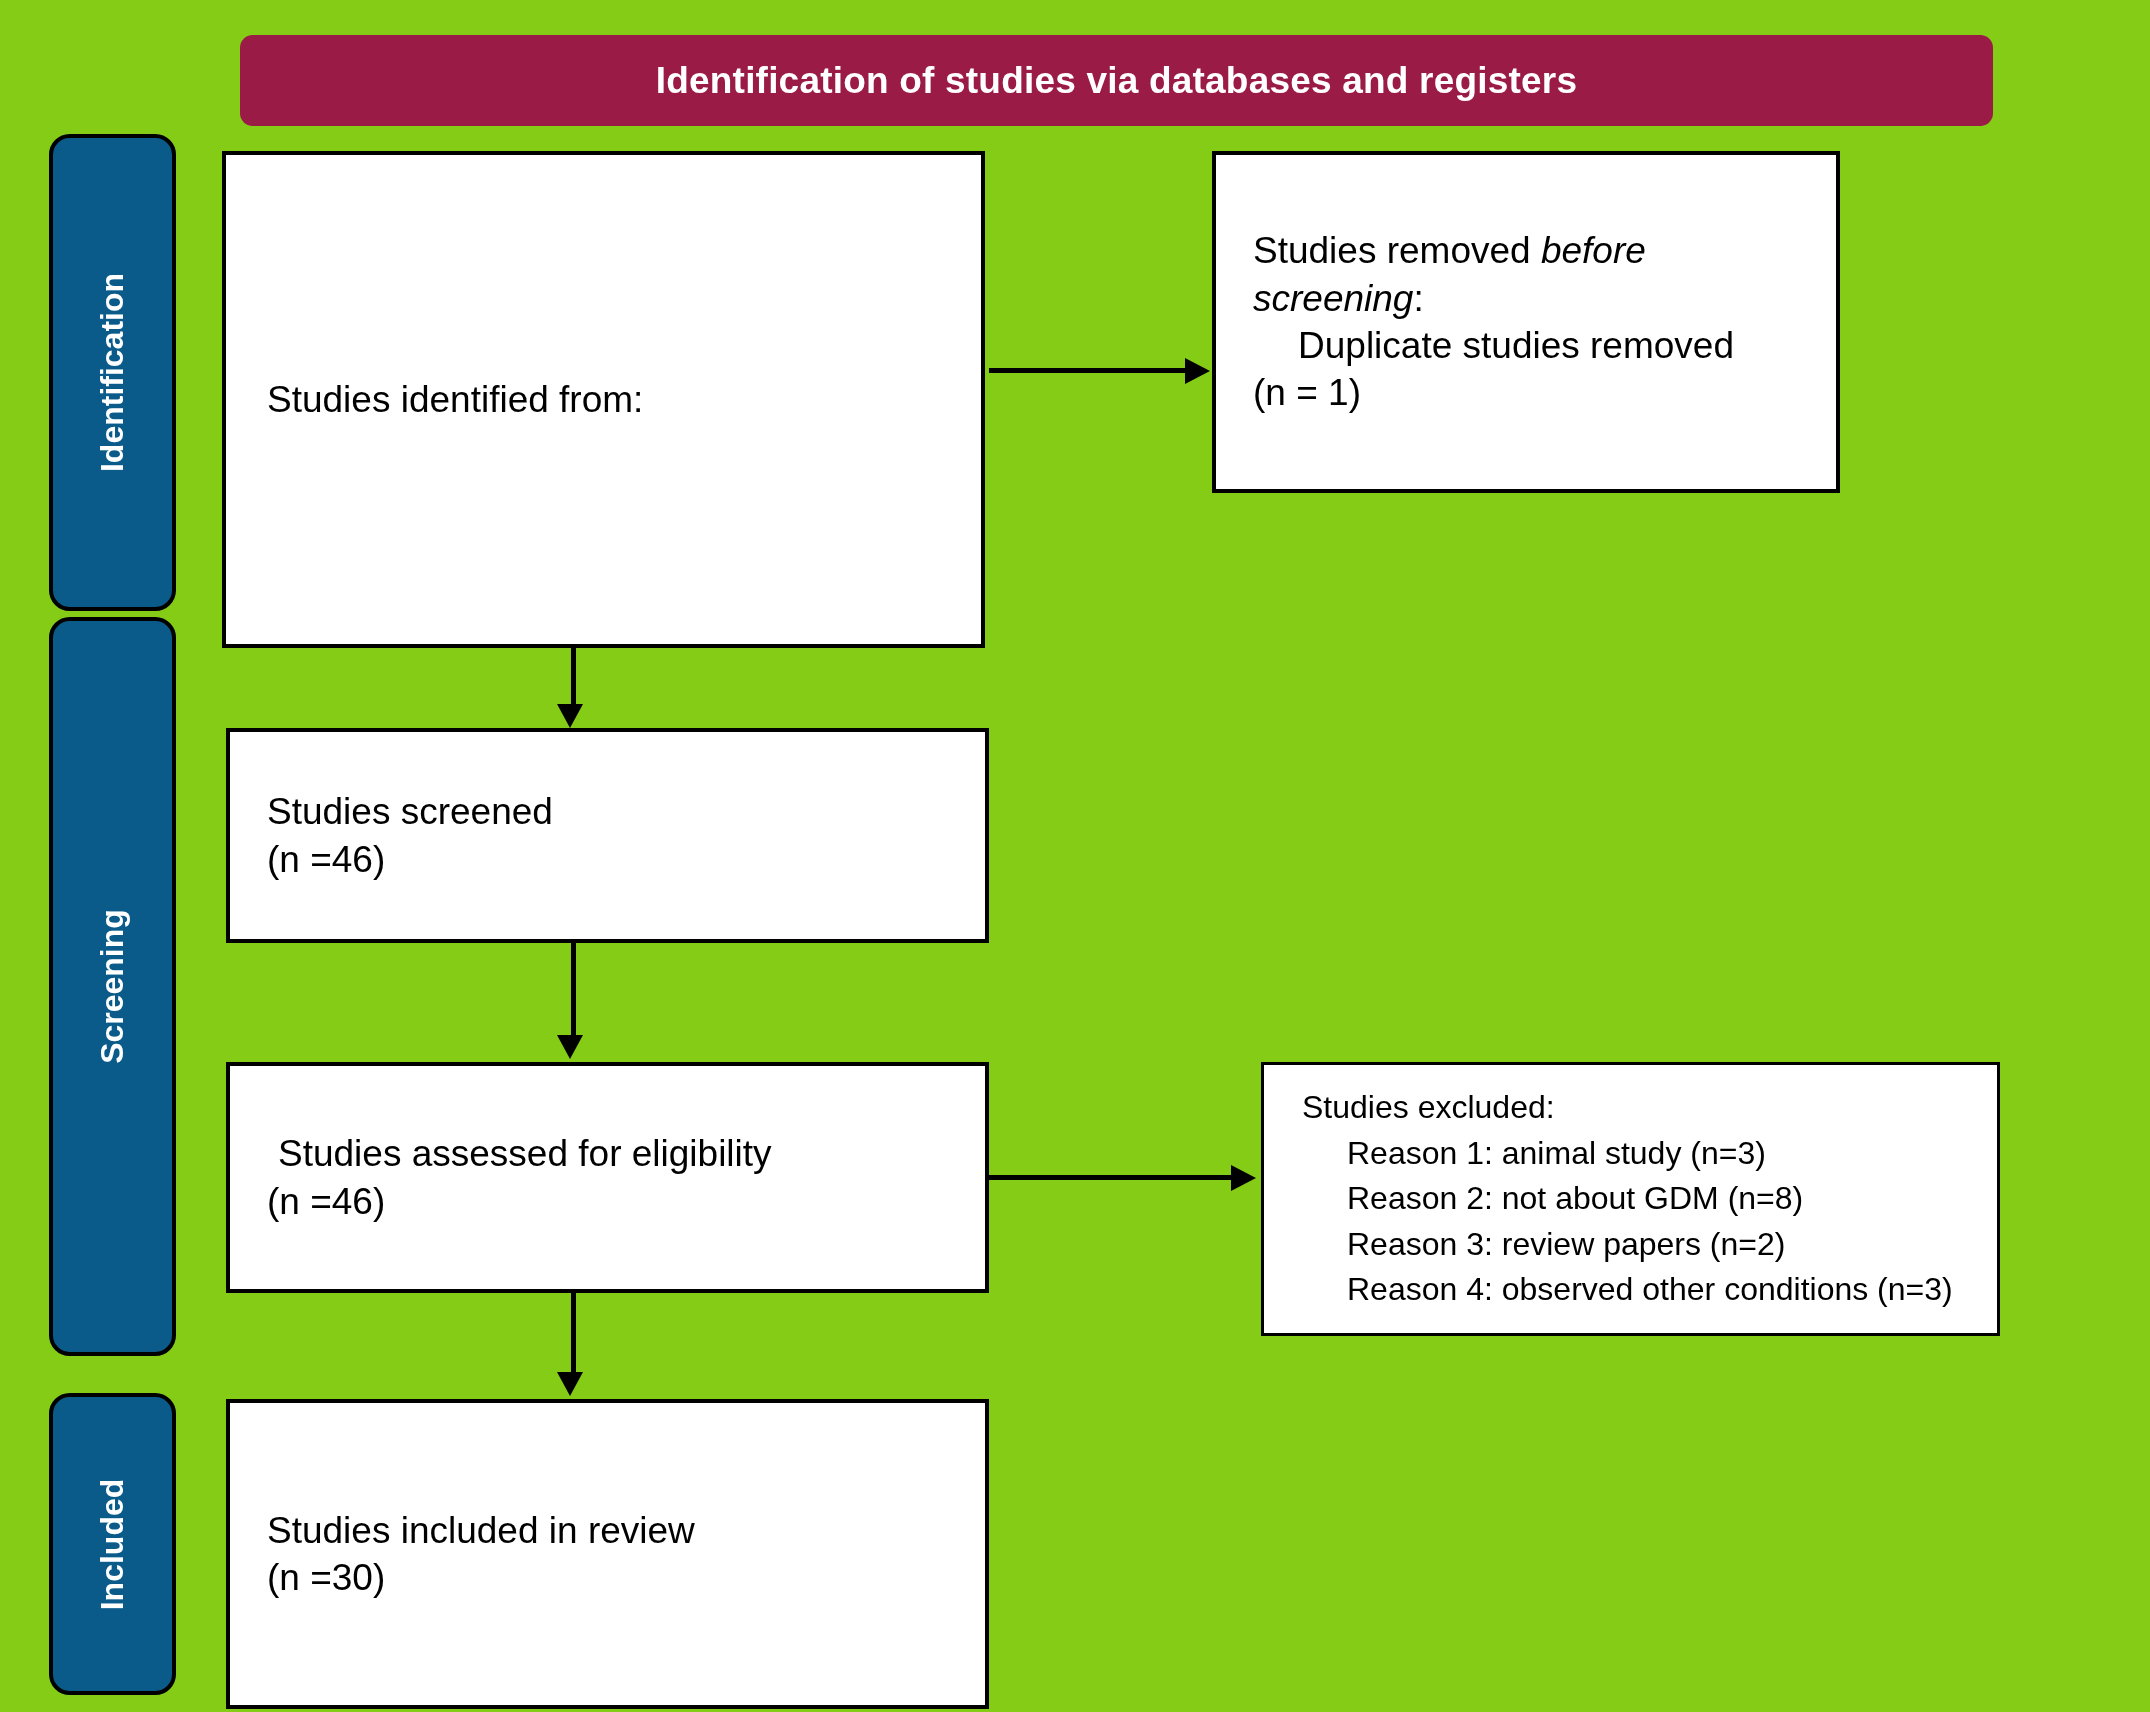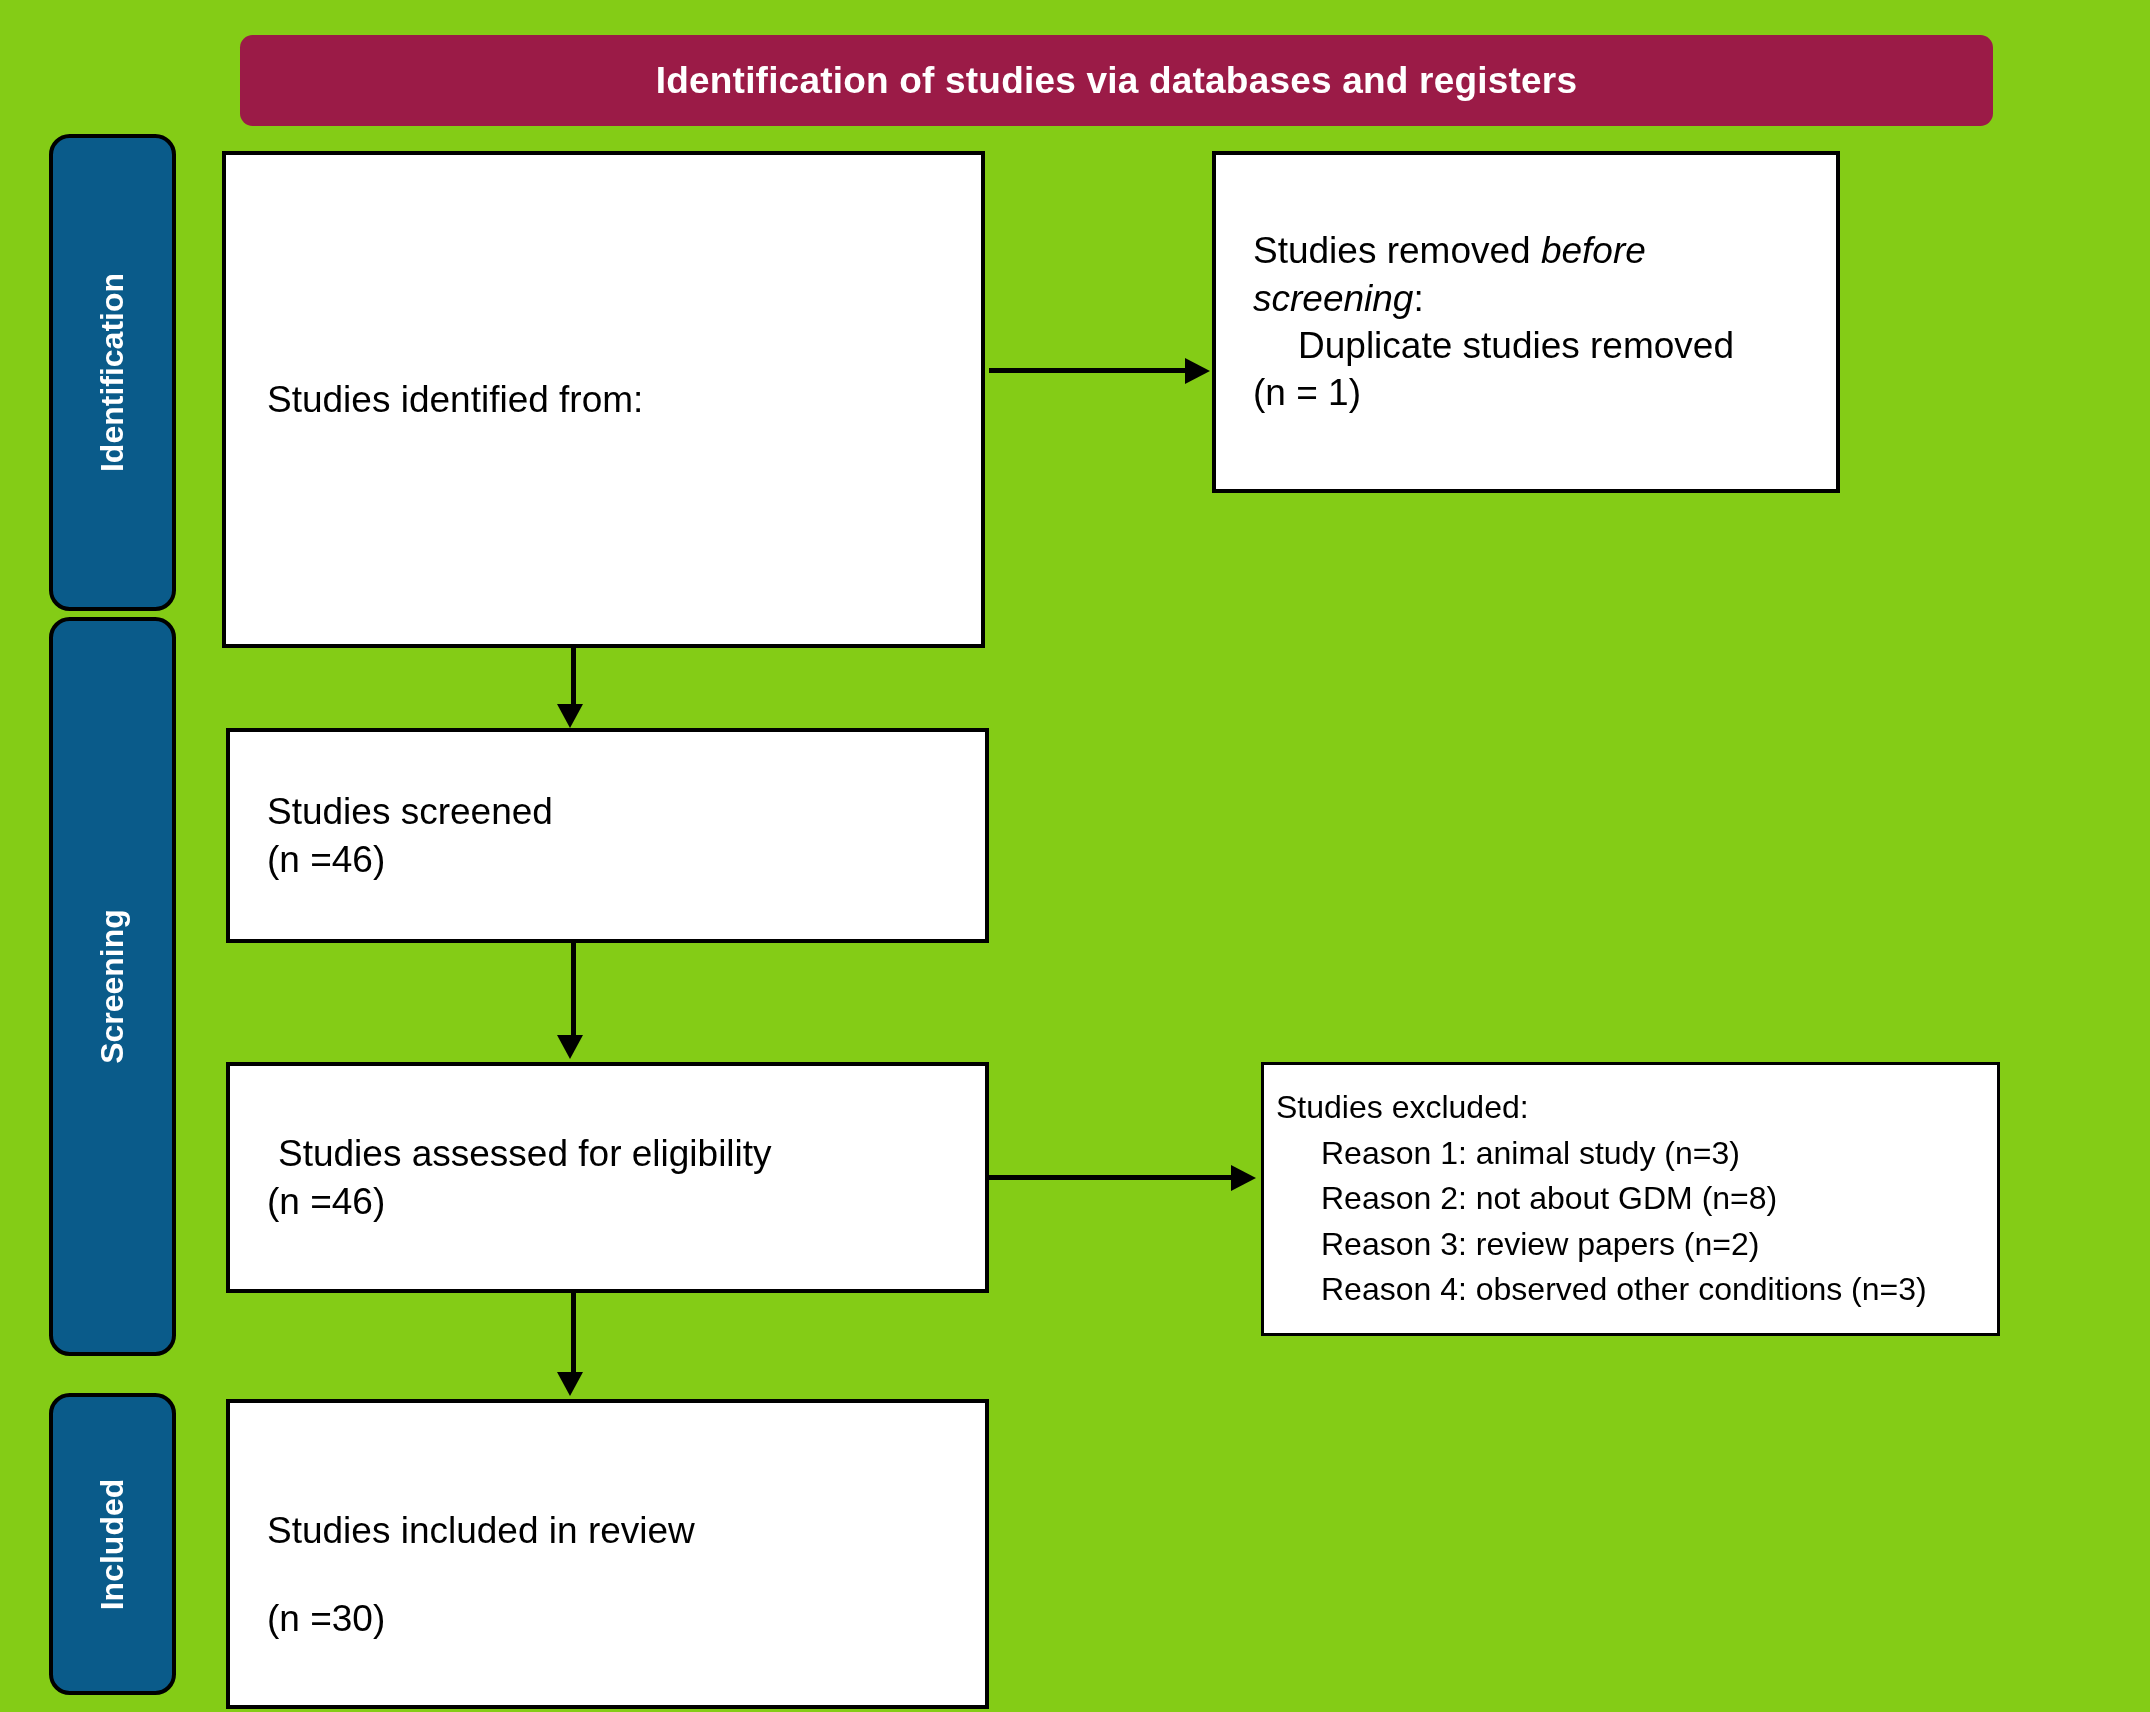--- a/index.html
+++ b/index.html
@@ -78,28 +78,28 @@
     font-size: 35px;
     color: #000000;
     line-height: 1.28;
     white-space: nowrap;
   }
 
   #box-identified    { left: 222px;  top: 151px;  width: 763px;  height: 497px;  padding: 0 0 0 41px; }
   #box-removed       { left: 1212px; top: 151px;  width: 628px;  height: 342px;  padding: 0 0 0 37px; }
   #box-screened      { left: 226px;  top: 728px;  width: 763px;  height: 215px;  padding: 0 0 0 37px; }
   #box-eligibility   { left: 226px;  top: 1062px; width: 763px;  height: 231px;  padding: 0 0 0 37px; }
-  #box-excluded      { left: 1261px; top: 1062px; width: 739px;  height: 274px;  padding: 0 0 0 12px; border-width: 3.2px; }
+  #box-excluded      { left: 1261px; top: 1062px; width: 739px;  height: 274px;  padding: 0 0 0 38px; border-width: 3.2px; }
   #box-included      { left: 226px;  top: 1399px; width: 763px;  height: 310px;  padding: 0 0 0 37px; }
 
   #box-identified .line { font-size: 37px; }
   #box-removed .line    { font-size: 37px; }
   #box-screened .line   { font-size: 37px; }
   #box-eligibility .line{ font-size: 37px; }
-  #box-included .line   { font-size: 37px; margin-top: 41px; }
+  #box-included .line   { font-size: 37px; }
   #box-excluded .line   { font-size: 32px; line-height: 1.42; }
 
   .indent-1 { padding-left: 70px; }
   .indent-sm { padding-left: 45px; }
   .indent-xs { padding-left: 11px; }
   .ital { font-style: italic; }
 
   
   .conn { position: absolute; background: #000000; z-index: 1; }
   .vline { width: 4.8px; }

